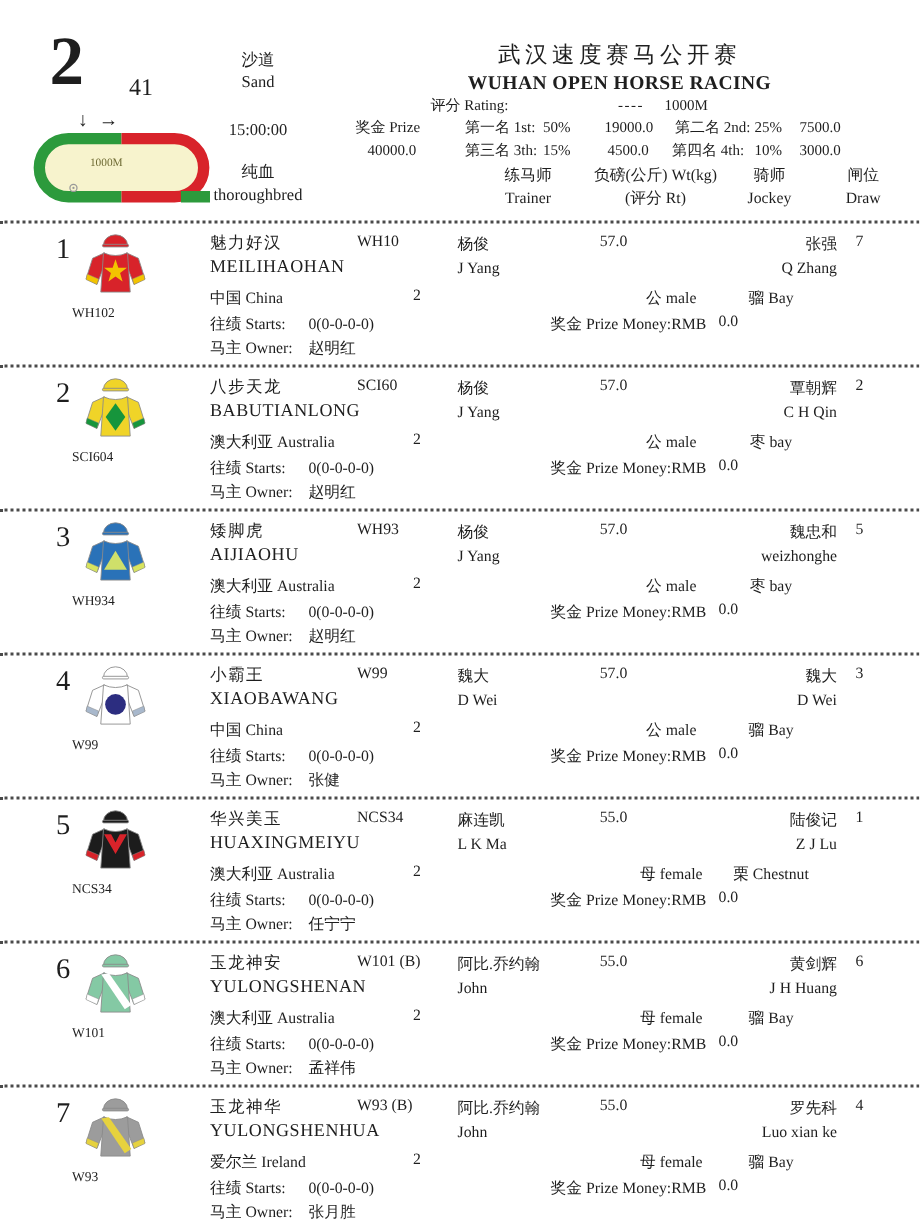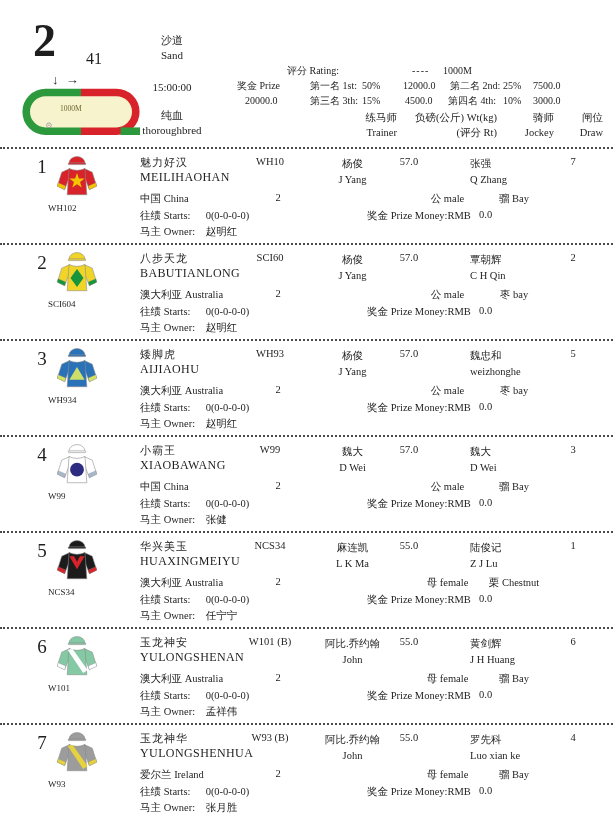--- a/index.html
+++ b/index.html
@@ -27,48 +27,48 @@
   .r-dist{left:443px;top:64px}
   .pz{top:79px}
   .pz2{top:94px}
   .pz-label{left:237px}.pz-total{left:245px}
   .pz-n1{left:310px}.pz-n3{left:310px}
   .pz-pct1{left:362px}.pz-pct3{left:362px}
   .pz-v1{left:403px}.pz-v3{left:405px}
   .pz-n2{left:450px}.pz-n4{left:448px}
   .pz-pct2{left:503px}.pz-pct4{left:503px}
   .pz-v2{left:533px}.pz-v4{left:533px}
-  .colhdr{top:110px;font-size:10.5px;line-height:15px;text-align:right}
+  .colhdr{top:110px;font-size:10.5px;line-height:15px;text-align:center}
   .h-trainer{left:307px;width:90px}
   .h-weight{left:377px;width:120px}
   .h-jockey{left:472px;width:82px}
   .h-draw{left:548px;width:55px}
 
   
   .rows{position:absolute;top:147px;left:0;width:613px}
   .row{position:relative;height:96px;border-top:2px dotted #4a4a4a;font-size:10.5px}
   .c-num{position:absolute;left:28px;top:7px;width:28px;text-align:center;font-size:19px}
   .c-silk{position:absolute;left:48px;top:5px;width:58px;text-align:left}
   .silk{width:44px;height:48px;display:block;margin:0 auto}
   .silk-label{font-size:9px;margin-top:1px}
   .c-name{position:absolute;left:140px;top:6px;line-height:15px}
   .name-cn{font-size:11px;letter-spacing:1px}
   .name-en{font-size:12px;font-weight:400;letter-spacing:.4px}
   .c-country{position:absolute;left:140px;top:43px}
   .c-starts{position:absolute;left:140px;top:60px}
   .c-owner{position:absolute;left:140px;top:76px}
   .lbl{display:inline-block;width:63px}
-  .c-brand{position:absolute;left:222px;top:7px;width:96px;text-align:center}
+  .c-brand{position:absolute;left:238px;top:7px;width:96px;}
   .c-age{position:absolute;left:230px;top:43px;width:96px;text-align:center}
-  .c-trainer{position:absolute;left:305px;top:7px;width:95px;text-align:center;line-height:16px}
+  .c-trainer{position:absolute;left:305px;top:7px;width:95px;text-align:left;line-height:16px}
   .c-weight{position:absolute;left:378px;top:7px;width:62px;text-align:center}
   .c-sex{position:absolute;left:415px;top:43px;width:65px;text-align:center}
   .c-prizelabel{position:absolute;left:367px;top:60px}
   .c-prizeval{position:absolute;left:479px;top:60px}
-  .c-jockey{position:absolute;left:470px;top:7px;width:88px;text-align:left;line-height:16px}
+  .c-jockey{position:absolute;left:470px;top:7px;width:88px;text-align:right;line-height:16px}
   .c-coat{position:absolute;left:470px;top:43px;width:88px;text-align:center}
   .c-draw{position:absolute;left:556px;top:7px;width:34px;text-align:center}
 
   
   .silk .part-cap{fill:var(--cap,#ccc);stroke:#8a8a8a;stroke-width:.8}
   .silk .part-body{fill:var(--body,#ccc);stroke:#8a8a8a;stroke-width:.8}
   .silk .part-trim{fill:var(--trim,#eee);stroke:#8a8a8a;stroke-width:.45}
   .silk .motif{display:none;fill:var(--motif,#333)}
   .silk[data-motif="star"] .motif-star{display:block}
   .silk[data-motif="diamond"] .motif-diamond{display:block}
@@ -100,34 +100,38 @@
     <svg class="abs track" viewBox="0 0 140 60">
       <path d="M28,5 H112 A23,23 0 0 1 112,51 H28 A23,23 0 0 1 28,5 Z" fill="#f7f3cd" stroke="none"></path>
       <path d="M70,5 H28 A23,23 0 0 0 28,51 H70" fill="none" stroke="#2c9a3c" stroke-width="9"></path>
       <path d="M70,5 H112 A23,23 0 0 1 112,51 H70" fill="none" stroke="#d8232a" stroke-width="9"></path>
       <path d="M117,51 H140" fill="none" stroke="#2c9a3c" stroke-width="9"></path>
       <text x="58" y="27" font-size="9" text-anchor="middle" fill="#6e6a33">1000M</text>
       <circle cx="32" cy="44" r="2.8" fill="none" stroke="#999" stroke-width="1"></circle>
       <circle cx="32" cy="44" r="0.9" fill="#999"></circle>
     </svg>
 
+    <div class="abs title ctr">
+      <div class="title-cn">武汉速度赛马公开赛</div>
+      <div class="title-en">WUHAN OPEN HORSE RACING</div>
+    </div>
 
     <span class="abs sm r-label">评分 Rating:</span>
     <span class="abs sm r-value">----</span>
     <span class="abs sm r-dist">1000M</span>
 
     <span class="abs sm pz pz-label">奖金 Prize</span>
     <span class="abs sm pz pz-n1">第一名 1st:</span>
     <span class="abs sm pz pz-pct1">50%</span>
-    <span class="abs sm pz pz-v1">12000.0</span>
+    <span class="abs sm pz pz-v1">19000.0</span>
     <span class="abs sm pz pz-n2">第二名 2nd:</span>
     <span class="abs sm pz pz-pct2">25%</span>
     <span class="abs sm pz pz-v2">7500.0</span>
 
-    <span class="abs sm pz2 pz-total">20000.0</span>
+    <span class="abs sm pz2 pz-total">40000.0</span>
     <span class="abs sm pz2 pz-n3">第三名 3th:</span>
     <span class="abs sm pz2 pz-pct3">15%</span>
     <span class="abs sm pz2 pz-v3">4500.0</span>
     <span class="abs sm pz2 pz-n4">第四名 4th:</span>
     <span class="abs sm pz2 pz-pct4">10%</span>
     <span class="abs sm pz2 pz-v4">3000.0</span>
 
     <div class="abs colhdr h-trainer">
       <div>练马师</div>
       <div>Trainer</div>

